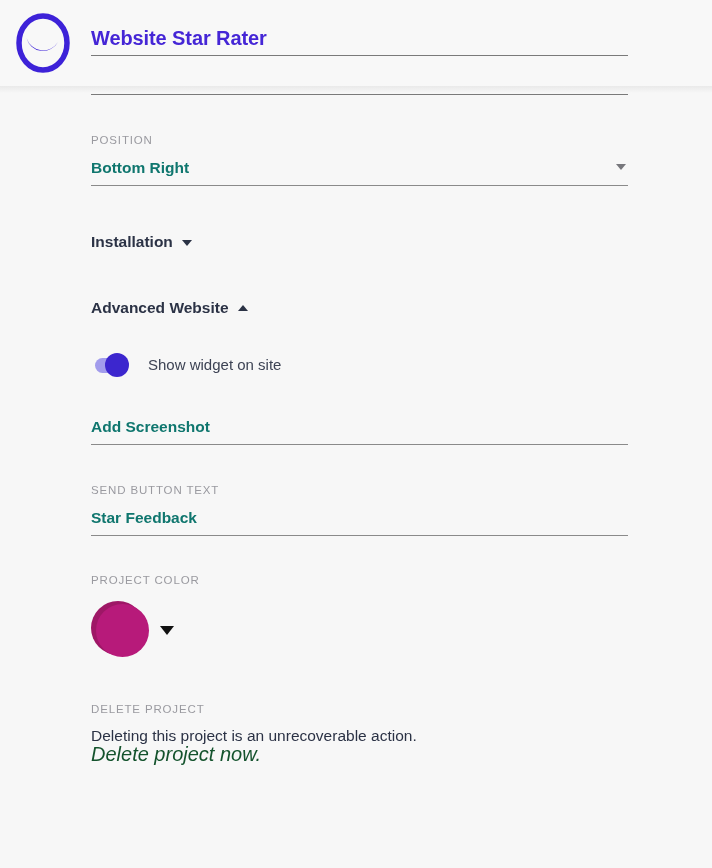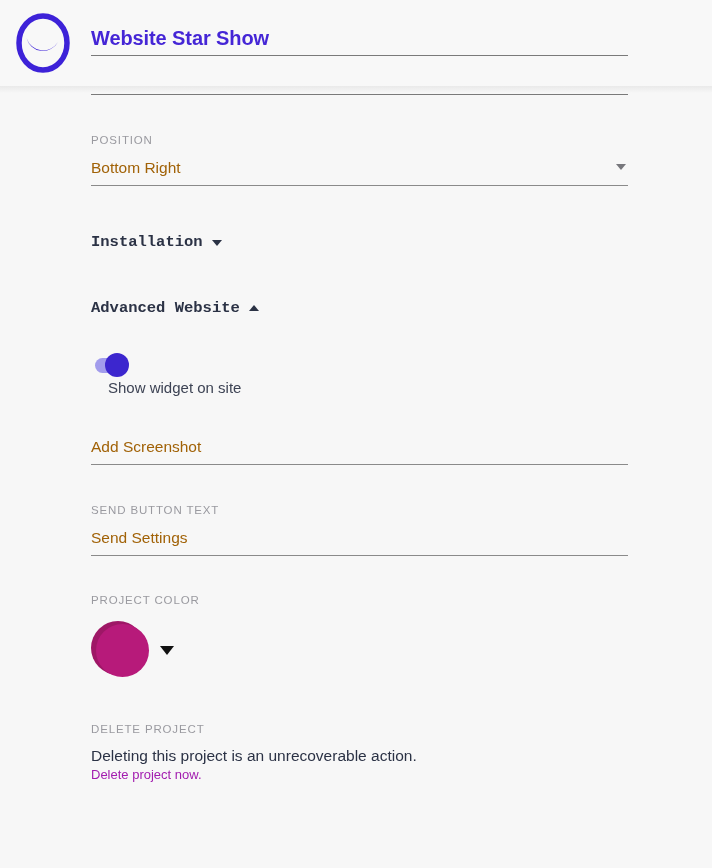--- a/index.html
+++ b/index.html
@@ -100,48 +100,48 @@
     line-height: 14px;
     margin-bottom: 10px;
   }
   .field-control {
     position: relative;
     border-bottom: 1px solid #8a8a8a;
     padding-bottom: 7px;
   }
   .field-value {
     font-size: 15.5px;
-    color: #a16207;
+    color: #0f766e;
     line-height: 21px;
     background: transparent;
     border: 0;
     outline: none;
     width: 100%;
     padding: 0;
     font-family: "Liberation Sans", sans-serif;
+    font-weight: bold;
   }
   .select-caret {
     position: absolute;
     right: 2px;
     top: 7px;
     width: 0; height: 0;
     border-left: 5.5px solid transparent;
     border-right: 5.5px solid transparent;
     border-top: 6.5px solid #77777c;
   }
 
   
   .accordion {
     display: flex;
     align-items: center;
     gap: 9px;
     margin-top: 46px;
     width: fit-content;
     cursor: pointer;
-    font-family: Liberation Mono, monospace;
   }
   .accordion-title {
     font-size: 15.5px;
     font-weight: bold;
     color: #2b3245;
     line-height: 20px;
   }
   .caret-down {
     width: 0; height: 0;
     border-left: 5px solid transparent;
@@ -153,22 +153,22 @@
     width: 0; height: 0;
     border-left: 5px solid transparent;
     border-right: 5px solid transparent;
     border-bottom: 6px solid #2b3245;
     margin-top: -1px;
   }
 
   
   .toggle-row {
     display: flex;
+    align-items: center;
     margin-top: 34px;
-    flex-direction: column;
   }
   .switch {
     position: relative;
     width: 40px;
     height: 26px;
     flex: 0 0 auto;
     cursor: pointer;
   }
   .switch-track {
     position: absolute;
@@ -233,43 +233,44 @@
 
   
   .delete-block { margin-top: 43px; }
   .delete-text {
     font-size: 15.5px;
     color: #2b3245;
     line-height: 19px;
     margin-top: 8px;
   }
   .delete-link {
-    font-size: 13px;
-    color: #a21caf;
+    font-size: 20px;
+    color: #14532d;
     line-height: 19px;
     text-decoration: none;
     cursor: pointer;
     display: inline-block;
     margin-top: 0;
+    font-style: italic;
   }
 </style>
 </head>
 <body>
 
 <div class="appbar">
 
   <div class="brand-logo">
     <svg width="58" height="64" viewBox="0 0 58 64" xmlns="http://www.w3.org/2000/svg">
       <ellipse cx="29" cy="32" rx="24" ry="27" fill="none" stroke="#3d22d8" stroke-width="5.5"></ellipse>
       <path d="M 12.5 27 A 17 17 0 0 0 44 31 A 17.5 18 0 0 1 12.5 27 Z" fill="#3d22d8"></path>
     </svg>
   </div>
 
   <div class="app-title-wrap">
-    <div class="app-title">Website Star Show</div>
+    <div class="app-title">Website Star Rater</div>
     <div class="title-underline"></div>
   </div>
 </div>
 
 <div class="page">
   <div class="content">
 
     <div class="clipped-field"></div>
 
     <div class="field">
@@ -300,21 +301,21 @@
 
     <div class="field">
       <div class="field-control">
         <div class="field-value">Add Screenshot</div>
       </div>
     </div>
 
     <div class="field">
       <div class="field-label">SEND BUTTON TEXT</div>
       <div class="field-control">
-        <div class="field-value">Send Settings</div>
+        <div class="field-value">Star Feedback</div>
       </div>
     </div>
 
     <div class="field" style="margin-top:37px;">
       <div class="field-label">PROJECT COLOR</div>
       <div class="color-row">
         <div class="swatch">
           <span class="swatch-back"></span>
           <span class="swatch-front"></span>
         </div>

